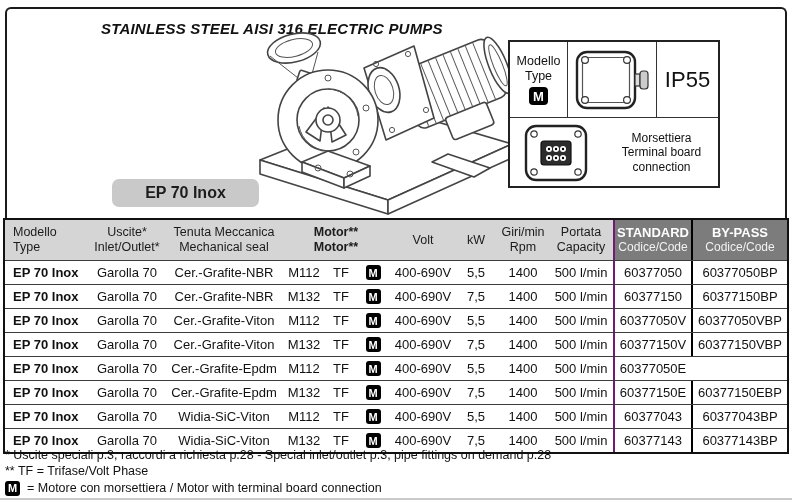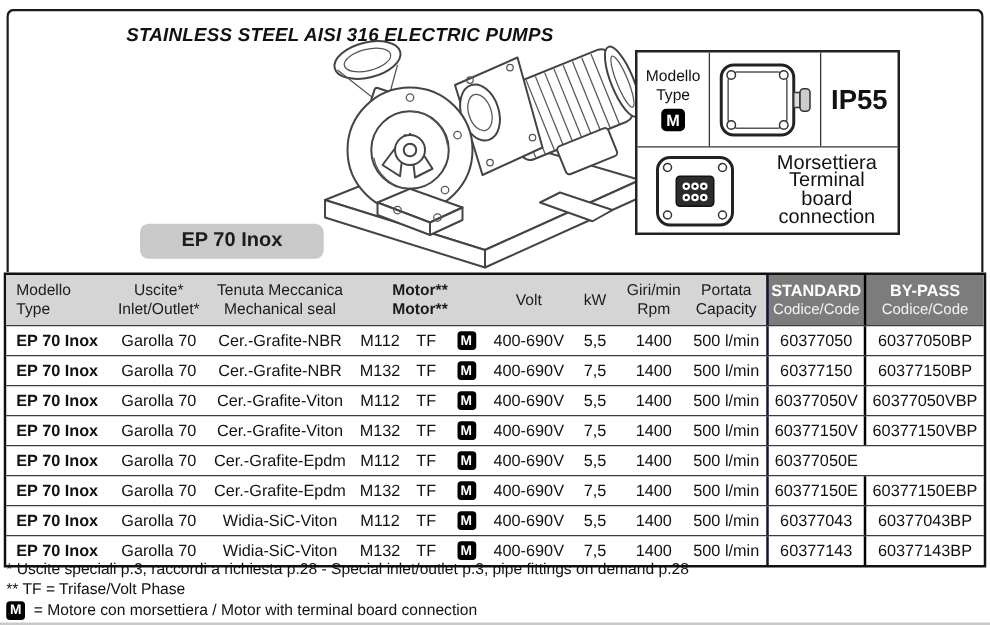--- a/index.html
+++ b/index.html
@@ -18,24 +18,24 @@
   
   .infobox{position:absolute;left:508px;top:40px;width:212px;height:148px;
            border:2px solid #222;box-sizing:border-box;background:#fff;}
   .ib-row1{display:flex;height:76px;border-bottom:1px solid #333;box-sizing:border-box;}
   .ib-c1{width:58px;border-right:1px solid #333;box-sizing:border-box;
          display:flex;flex-direction:column;align-items:center;justify-content:center;gap:1px;}
   .ib-c1 .lbl{font-size:12.5px;line-height:14px;}
   .ib-c2{width:89px;border-right:1px solid #333;box-sizing:border-box;
          display:flex;align-items:center;justify-content:center;}
   .ib-c3{flex:1;display:flex;align-items:center;justify-content:center;
-         font-size:22px;font-weight:bold;}
+         font-size:22px;font-weight:normal;}
   .ib-row2{display:flex;height:69px;align-items:center;}
   .ib-term{margin-left:14px;}
-  .ib-morse{flex:1;text-align:center;font-size:16px;line-height:14.5px;padding-right:4px;padding-left:21px;}
+  .ib-morse{flex:1;text-align:center;font-size:12px;line-height:14.5px;padding-right:4px;padding-left:21px;}
 
   .mbadge{display:inline-flex;align-items:center;justify-content:center;
           width:19px;height:18px;background:#000;color:#fff;border-radius:4px;
           font-weight:bold;font-size:13px;}
   .mbadge.small{width:15px;height:15px;font-size:11px;border-radius:3px;}
 
   
   .model-pill{position:absolute;left:112px;top:179px;width:147px;height:28px;
               background:#c9c9c9;border-radius:7px;display:flex;align-items:center;
               justify-content:center;font-size:16px;font-weight:bold;color:#1c1c1c;}
@@ -45,21 +45,21 @@
               border:2px solid #111;box-sizing:border-box;background:#fff;}
   .grid{display:grid;grid-template-columns:82px 80px 114px 46px 28px 36px 64px 42px 52px 64px 78px 96px;}
   .thead{background:#d5d5d5;height:40px;}
   .thead>div{display:flex;flex-direction:column;align-items:center;justify-content:center;
              font-size:12.5px;line-height:15px;color:#1b1b1b;}
   .thead .h-model{align-items:flex-start;padding-left:8px;box-sizing:border-box;}
   .h-motor{grid-column:4 / span 3;font-weight:bold;}
   .dark{background:#7c7c7c;color:#fff !important;}
   .dark .top{font-weight:bold;font-size:13px;color:#fff;}
   .dark .sub{font-size:12px;color:#f2f2f2;}
-  .bL2{border-left:2px solid #0f172a;box-sizing:border-box;}
+  .bL2{border-left:2px solid #701a75;box-sizing:border-box;}
   .bL1{border-left:2px solid #000;box-sizing:border-box;text-align:center;}
   .trow{height:23px;border-top:1px solid #3c3c3c;}
   .trow>div{display:flex;align-items:center;justify-content:center;
             font-size:13px;white-space:nowrap;}
   .trow .c-model{justify-content:flex-start;padding-left:8px;box-sizing:border-box;
                  font-weight:bold;}
 
   
   .notes{position:absolute;left:5px;top:447px;font-size:12.5px;line-height:16px;}
   .notes .n3{display:flex;align-items:center;gap:7px;margin-top:1px;}

